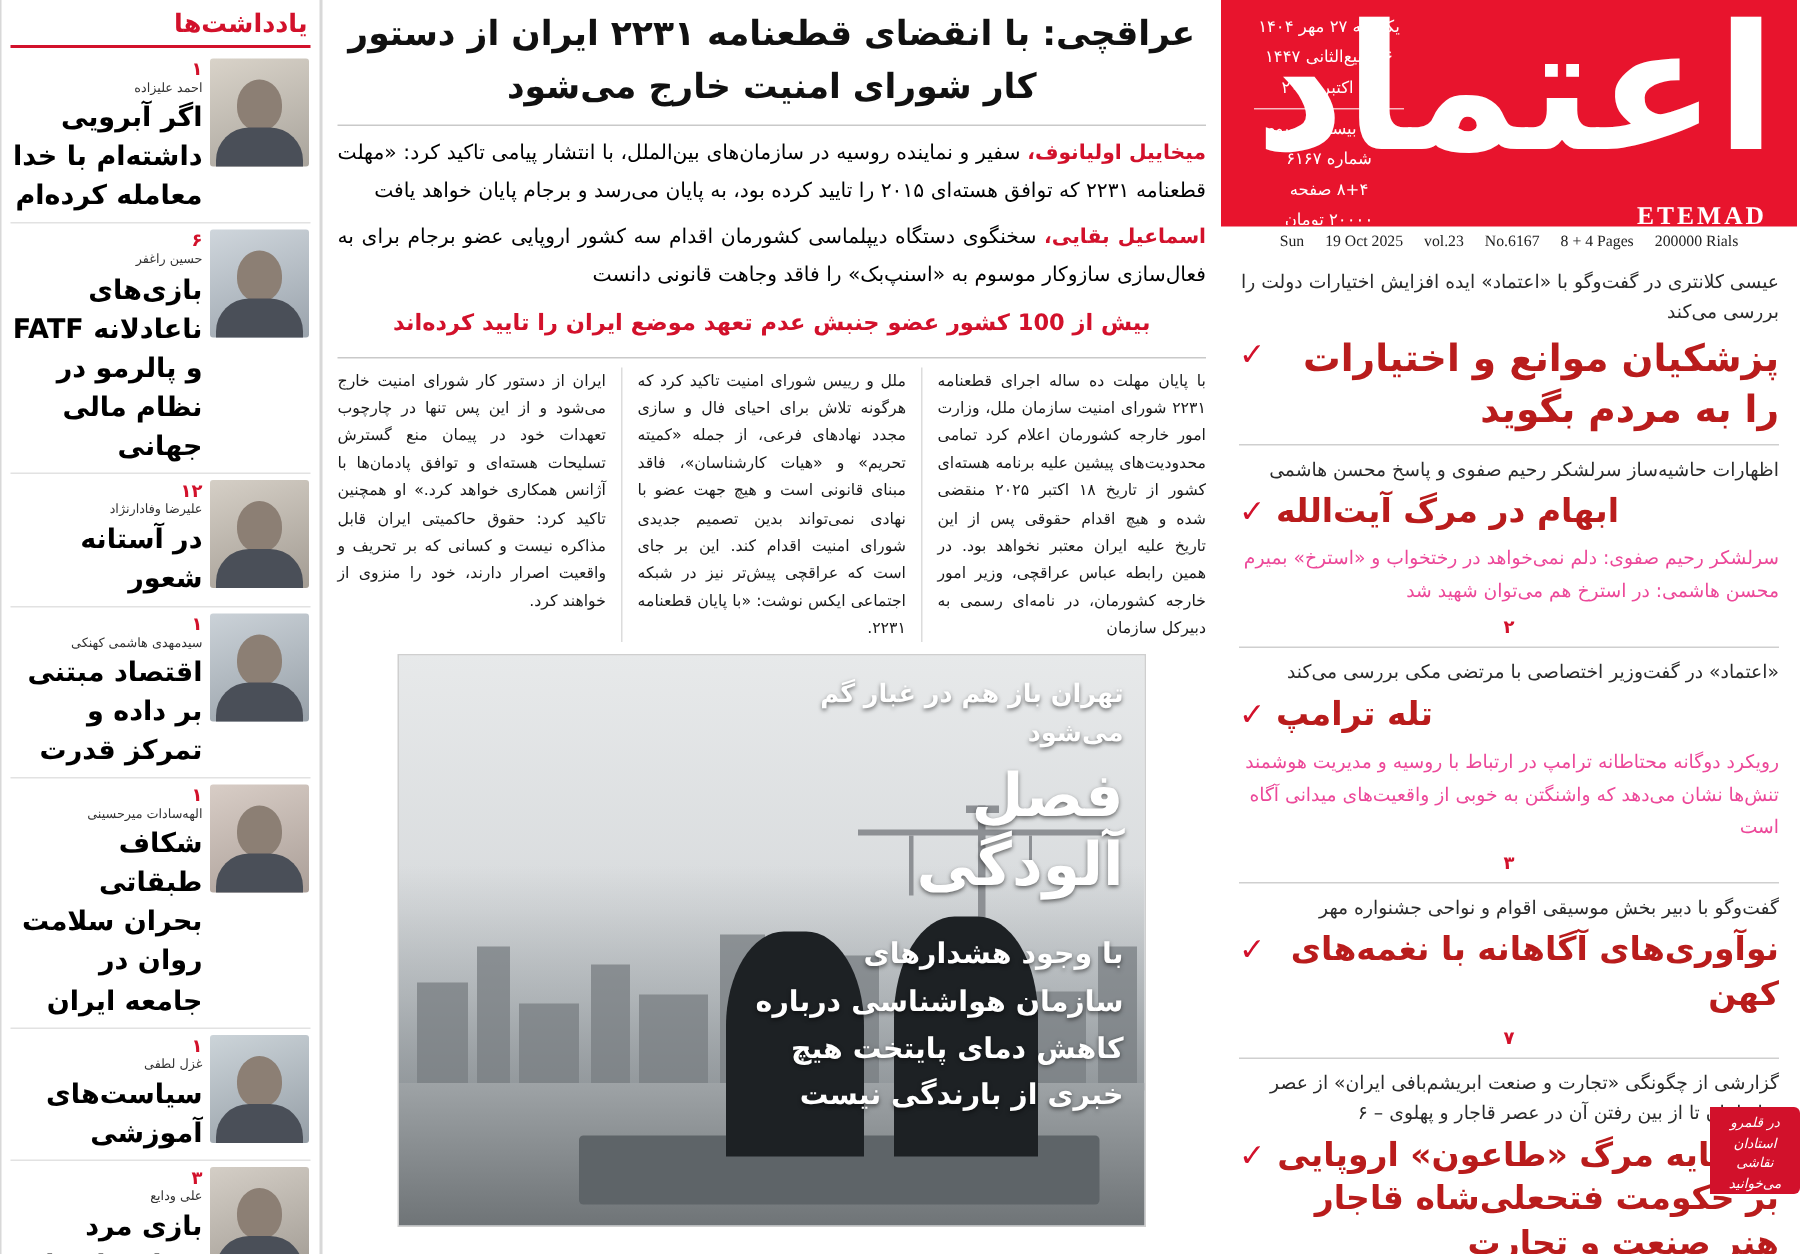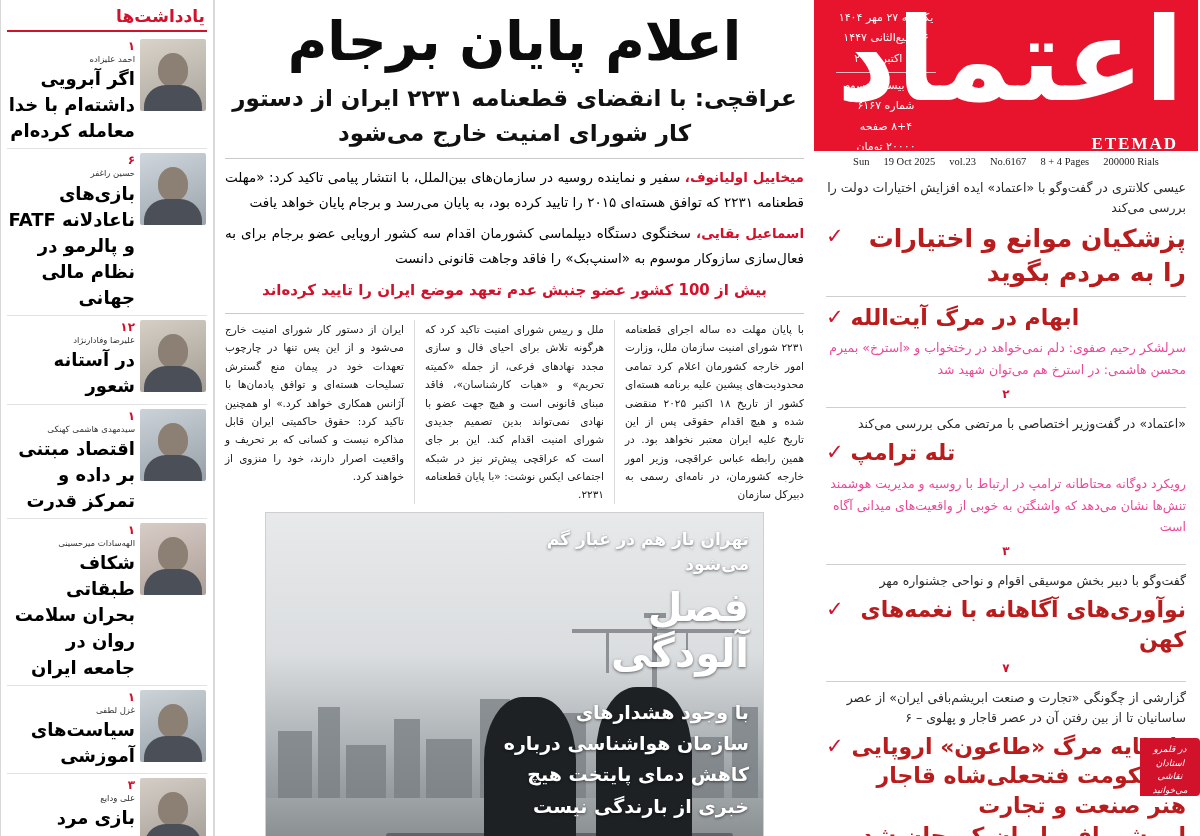--- a/index.html
+++ b/index.html
@@ -404,21 +404,20 @@
         <div class="note-title">معدنکاری روی موج تحول</div>
       </div>
       <div class="note-photo f8">
           <span class="head"></span>
           <span class="body"></span>
         </div>
     </div>
   </aside>
 
   <main class="center-col">
-    <h1 class="main-headline">اعلام پایان برجام</h1>
     <div class="sub-head">عراقچی: با انقضای قطعنامه ۲۲۳۱ ایران از دستور کار شورای امنیت خارج می‌شود</div>
     <div class="rule-thin"></div>
 
     <div class="lead-block">
       <p>
         <span class="red">میخاییل اولیانوف،</span>
         <span>سفیر و نماینده روسیه در سازمان‌های بین‌الملل، با انتشار پیامی تاکید کرد: «مهلت قطعنامه ۲۲۳۱ که توافق هسته‌ای ۲۰۱۵ را تایید کرده بود، به پایان می‌رسد و برجام پایان خواهد یافت</span>
       </p>
       <p>
         <span class="red">اسماعیل بقایی،</span>
@@ -498,20 +497,21 @@
     </div>
 
     <div class="rc-body">
       <div class="kicker">عیسی کلانتری در گفت‌وگو با «اعتماد» ایده افزایش اختیارات دولت را بررسی می‌کند</div>
       <div class="hl-row">
         <span class="check">✓</span>
         <div class="hl-title">پزشکیان موانع و اختیارات را به مردم بگوید</div>
       </div>
       <div class="divider"></div>
 
+      <div class="kicker">اظهارات حاشیه‌ساز سرلشکر رحیم صفوی و پاسخ محسن هاشمی</div>
       <div class="hl-row">
         <span class="check">✓</span>
         <div class="hl-title sm">ابهام در مرگ آیت‌الله</div>
       </div>
       <div class="hl-sub">سرلشکر رحیم صفوی: دلم نمی‌خواهد در رختخواب و «استرخ» بمیرم محسن هاشمی: در استرخ هم می‌توان شهید شد</div>
       <div class="num-badge">۲</div>
       <div class="divider"></div>
 
       <div class="kicker">«اعتماد» در گفت‌وزیر اختصاصی با مرتضی مکی بررسی می‌کند</div>
       <div class="hl-row">

